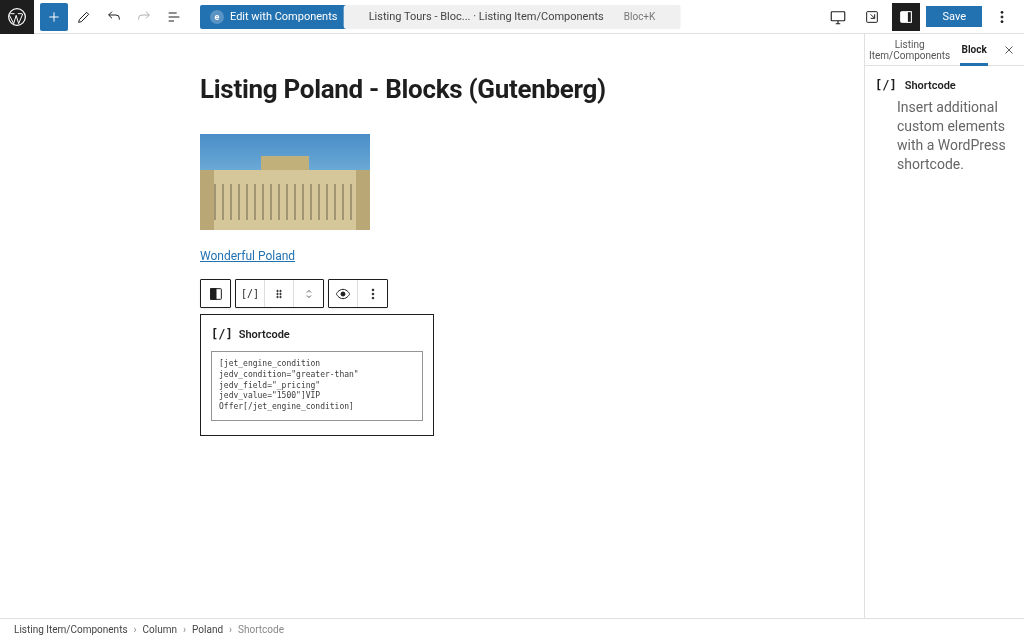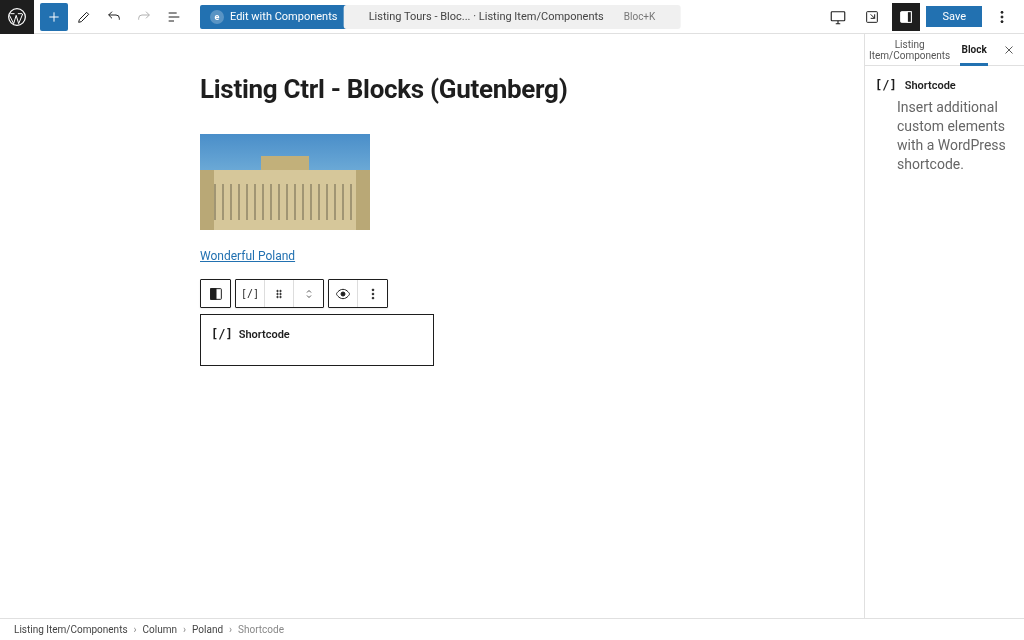--- a/index.html
+++ b/index.html
@@ -136,21 +136,21 @@
           <circle cx="12" cy="5" r="1.5" fill="#1e1e1e"></circle>
           <circle cx="12" cy="12" r="1.5" fill="#1e1e1e"></circle>
           <circle cx="12" cy="19" r="1.5" fill="#1e1e1e"></circle>
         </svg>
     </div>
   </div>
 </div>
 
 <div class="workspace">
   <div class="canvas">
-    <h1 class="page-title">Listing Ctrl - Blocks (Gutenberg)</h1>
+    <h1 class="page-title">Listing Poland - Blocks (Gutenberg)</h1>
 
     <div class="hero-img">
       <div class="building">
           <div class="building-body"></div>
           <div class="windows"></div>
         </div>
     </div>
 
     <a href="#" class="link-underline">Wonderful Poland</a>
 
@@ -198,20 +198,21 @@
             </svg>
         </div>
       </div>
     </div>
 
     <div class="shortcode-block">
       <div class="sc-header">
         <span class="sc-ico">[/]</span>
         <span>Shortcode</span>
       </div>
+      <div class="sc-textarea">[jet_engine_condition jedv_condition="greater-than" jedv_field="_pricing" jedv_value="1500"]VIP Offer[/jet_engine_condition]</div>
     </div>
   </div>
 
   <div class="sidebar">
     <div class="side-tabs">
       <div class="side-tab">Listing Item/Components</div>
       <div class="side-tab active">Block</div>
       <div class="side-close">
         <svg width="14" height="14" viewBox="0 0 24 24" fill="none">
             <path d="M6 6l12 12M18 6L6 18"></path>

